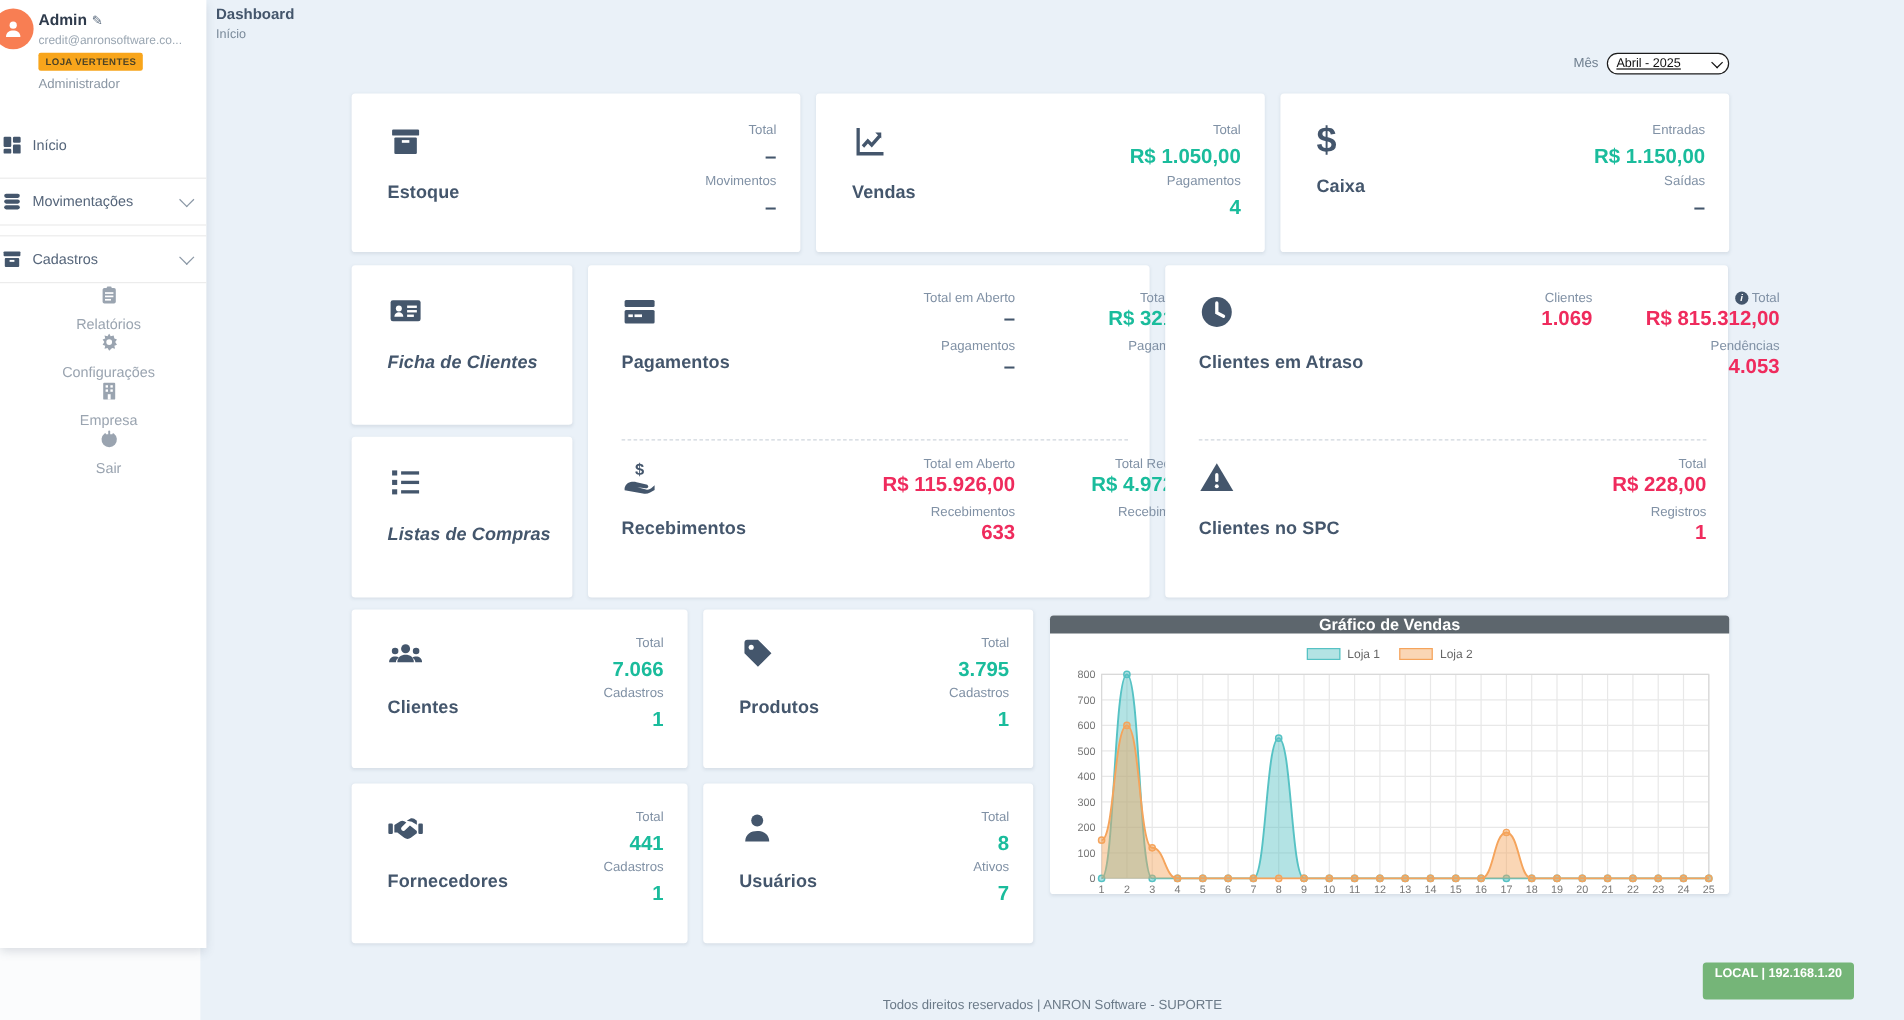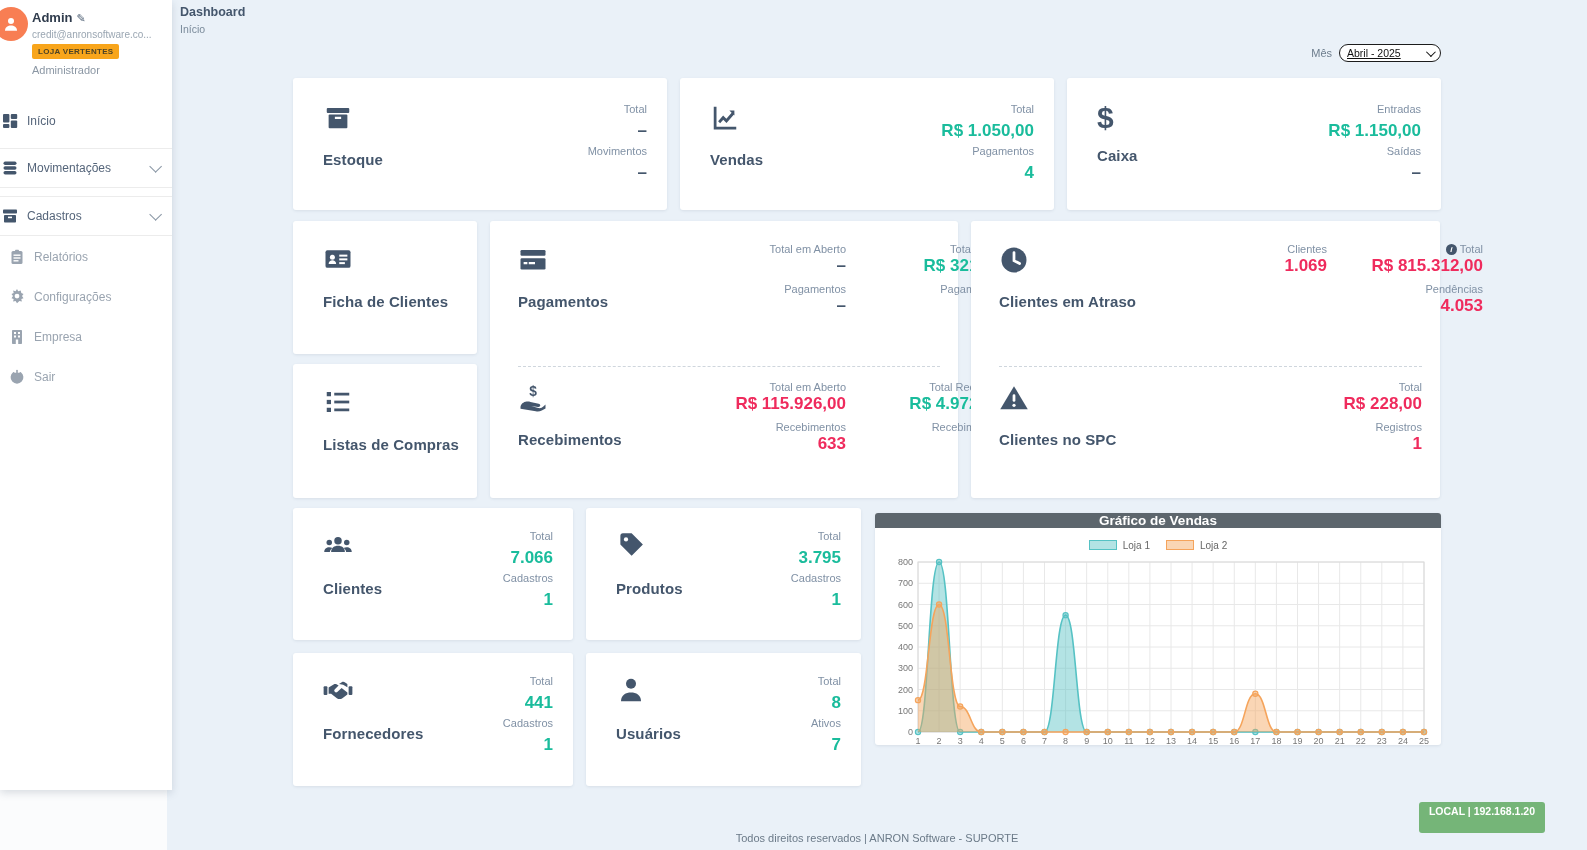--- a/index.html
+++ b/index.html
@@ -23,21 +23,21 @@
     font-size:8px; font-weight:bold; letter-spacing:.3px; padding:3px 6px; border-radius:2px; }
   .p-role { font-size:11px; color:#8b97a4; margin-top:5px; }
 
   .nav { margin-top:14px; }
   .nav-item { height:38px; display:flex; align-items:center; gap:9px;
     padding-left:2px; font-size:12px; color:#55657a; cursor:pointer; }
   .nav-item .icn { width:16px; height:16px; display:inline-flex; flex:0 0 16px; }
   .nav-item .icn svg { width:16px; height:16px; fill:#44566c; }
   .nav-item.bordered { border-top:1px solid #ececec; border-bottom:1px solid #ececec;
     height:40px; margin-top:8px; }
-  .nav-item.sub { padding-left:9px; color:#9aa4b0; margin-top:2px; }
+  .nav-item.sub { padding-left:9px; color:#9aa4b0; margin-top:2px;flex-direction:column; }
   .nav-item.sub .icn svg { fill:#9aa4b0; }
   .chev { margin-left:auto; margin-right:14px; width:9px; height:9px;
     border-right:1.6px solid #8a97a5; border-bottom:1.6px solid #8a97a5;
     transform:rotate(45deg) translateY(-3px); }
 
   
   main { flex:1; position:relative; padding-top:5px; }
   .page-head { margin-left:13px; }
   .pg-title { font-size:12.5px; font-weight:bold; color:#44566c; }
   .pg-sub { font-size:10.5px; color:#7a8a9a; margin-top:4px; }
@@ -63,21 +63,21 @@
     padding:25px 20px 0 30px; }
   .stat-card .c-id .c-title { margin-top:14px; }
   .stats { display:flex; flex-direction:column; align-items:flex-end; gap:5px; text-align:right; }
   .s-label { font-size:11px; color:#8091a5; }
   .s-value { font-size:17px; font-weight:bold; color:#44566c; margin-top:1px; line-height:19px; }
   .s-value.teal { color:var(--accent-teal); }
   .s-value.red { color:var(--accent-red); }
 
   
   .mini-card { width:184px; height:133px; padding:23px 0 0 30px; cursor:pointer; }
-  .mini-card .c-title { margin-top:15px; }
+  .mini-card .c-title { margin-top:15px;font-style:italic; }
   .col2-card { height:277px; padding:22px 18px 0 28px; display:flex; flex-direction:column; }
   .half { display:flex; flex:1; }
   .half .c-id { width:176px; flex:0 0 176px; padding-top:2px; }
   .half .c-id .c-title { margin-top:14px; }
   .half-cols { display:flex; flex:1; justify-content:flex-end; gap:4px; }
   .hcol { width:152px; display:flex; flex-direction:column; gap:8px; align-items:flex-end; text-align:right; }
   .dashed-sep { border-top:1px dashed #cfd6dd; margin:6px 0 14px 0; }
   .info-dot { display:inline-flex; width:11px; height:11px; border-radius:50%; background:#44566c;
     color:#fff; font-size:8px; font-weight:bold; align-items:center; justify-content:center;
     margin-right:3px; vertical-align:1px; font-style:italic; }

